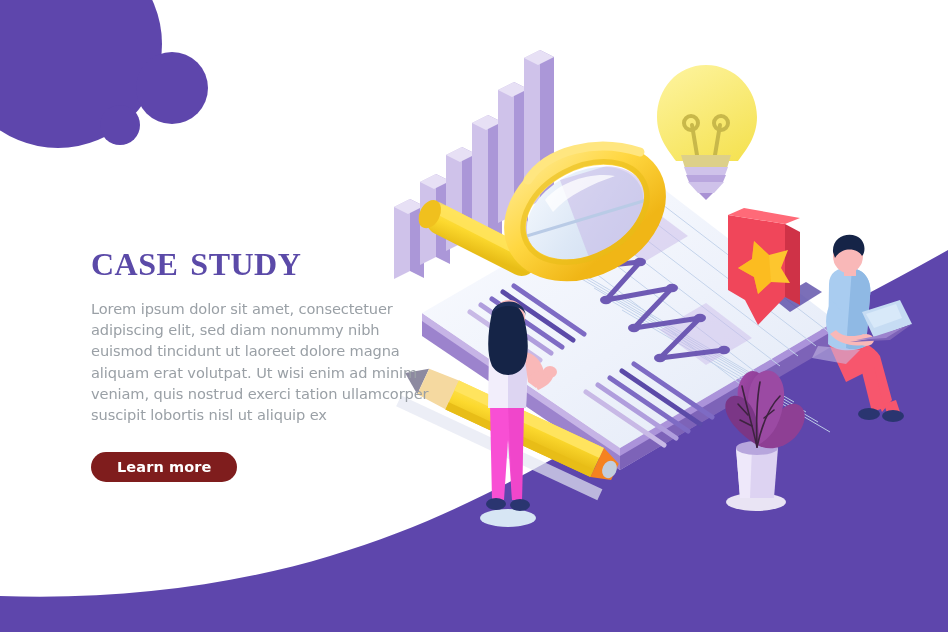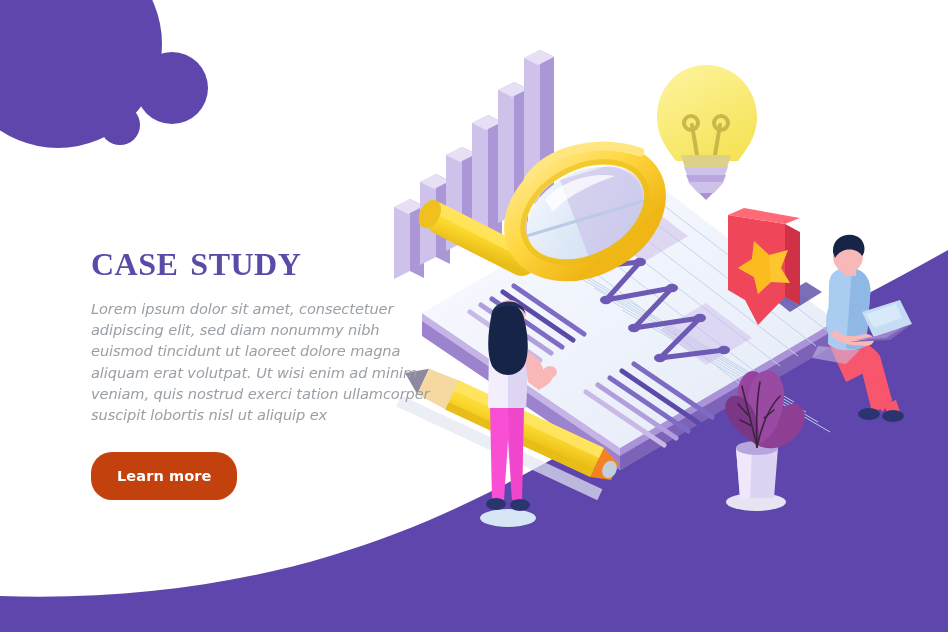--- a/index.html
+++ b/index.html
@@ -33,31 +33,30 @@
     white-space:nowrap;
   }
   #page-body {
     margin-top:14px;
     font-size:14.6px;
     line-height:1.46;
     color:#9aa0a6;
     width:352px;
     font-family:"DejaVu Sans", sans-serif;
     letter-spacing:-0.1px;
-    font-style:italic;
   }
   #cta-button {
     margin-top:26px;
     display:inline-flex;
     align-items:center;
     justify-content:center;
-    height:48px;
+    height:30px;
     padding:0 26px;
     border-radius:21px;
-    background:#c2410c;
+    background:#7f1d1d;
     color:#ffffff;
     font-size:14.5px;
     font-weight:700;
     border:none;
     cursor:pointer;
     letter-spacing:0.1px;
     font-family:"DejaVu Sans", sans-serif;
   }
 </style>
 </head>

